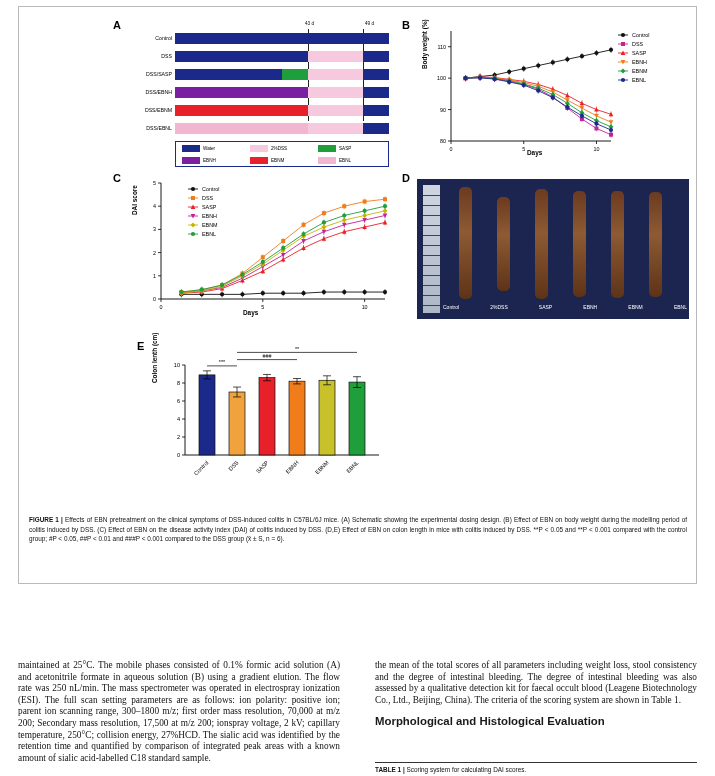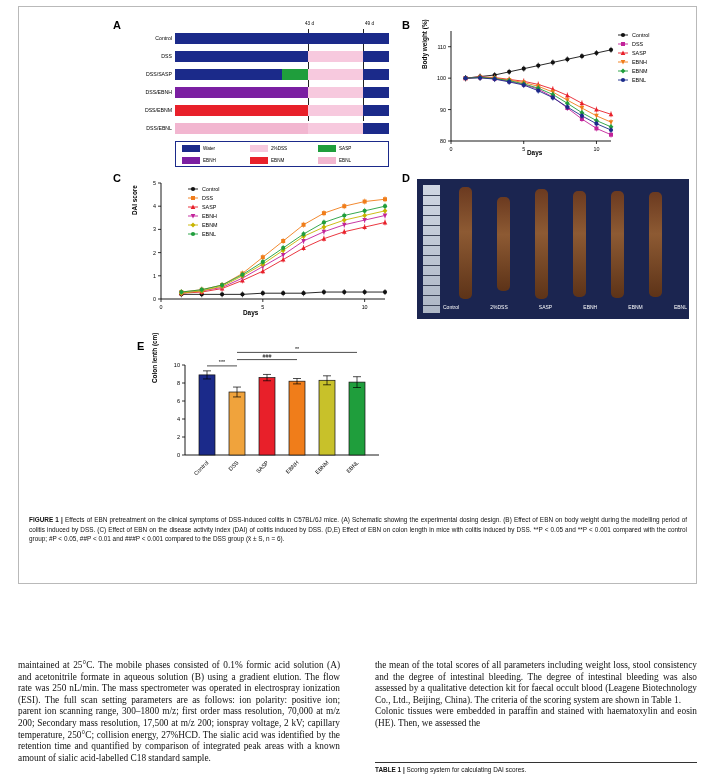--- a/index.html
+++ b/index.html
@@ -576,21 +576,21 @@
       <b>FIGURE 1 |</b><span> Effects of EBN pretreatment on the clinical symptoms of DSS-induced colitis in C57BL/6J mice. (A) Schematic showing the experimental dosing design. (B) Effect of EBN on body weight during the modelling period of colitis induced by DSS. (C) Effect of EBN on the disease activity index (DAI) of colitis induced by DSS. (D,E) Effect of EBN on colon length in mice with colitis induced by DSS. **P &lt; 0.05 and **P &lt; 0.001 compared with the control group; #P &lt; 0.05, ##P &lt; 0.01 and ###P &lt; 0.001 compared to the DSS group (x̄ ± S, n = 6).</span>
     </div>
   </div>
 
   <div class="col left">
     <div>maintained at 25°C. The mobile phases consisted of 0.1% formic acid solution (A) and acetonitrile formate in aqueous solution (B) using a gradient elution. The flow rate was 250 nL/min. The mass spectrometer was operated in electrospray ionization (ESI). The full scan setting parameters are as follows: ion polarity: positive ion; parent ion scanning range, 300–1800 m/z; first order mass resolution, 70,000 at m/z 200; Secondary mass resolution, 17,500 at m/z 200; ionspray voltage, 2 kV; capillary temperature, 250°C; collision energy, 27%HCD. The sialic acid was identified by the retention time and quantified by comparison of integrated peak areas with a known amount of sialic acid-labelled C18 standard sample.</div>
   </div>
 
   <div class="col right">
     <div>the mean of the total scores of all parameters including weight loss, stool consistency and the degree of intestinal bleeding. The degree of intestinal bleeding was also assessed by a qualitative detection kit for faecal occult blood (Leagene Biotechnology Co., Ltd., Beijing, China). The criteria of the scoring system are shown in Table 1.</div>
-    <div>Colonic tissues were embedded in paraffin and stained with haematoxylin and eosin (HE). Then, we assessed the</div>
+    <div class="sec-head">Morphological and Histological Evaluation</div>
   </div>
 
   <div class="rule"></div>
   <div class="tablecap">
     <b>TABLE 1 |</b><span> Scoring system for calculating DAI scores.</span>
   </div>
 
 </div>
 
 </body></html>

